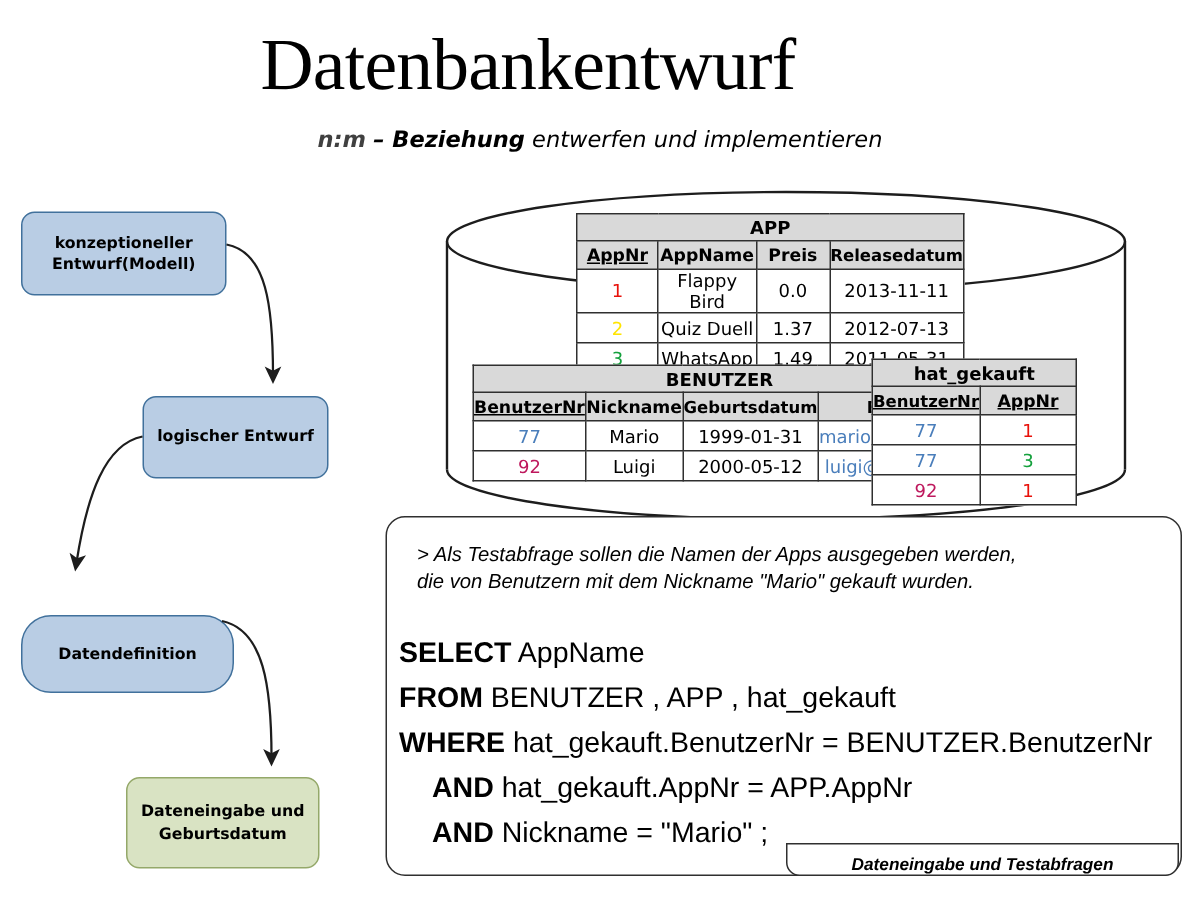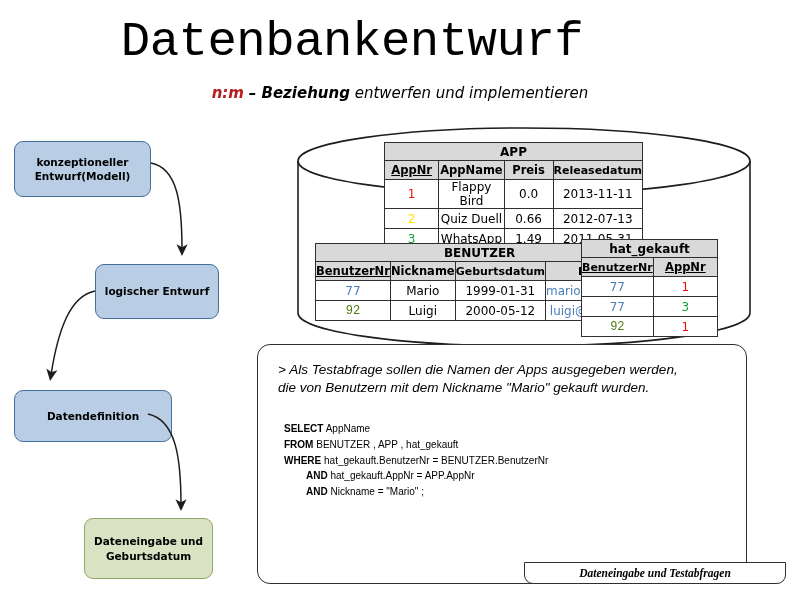--- a/index.html
+++ b/index.html
@@ -14,30 +14,30 @@
   .stage{position:absolute;left:0;top:0;width:800px;height:600px;}
 
   
   #title{
     position:absolute;left:0;top:18px;width:704px;
     text-align:center;
     font-size:49px;
     font-weight:400;
     letter-spacing:-0.5px;
     line-height:1.0;
-    font-family:Liberation Mono, monospace;
+    font-family:Liberation Serif, serif;
   }
   #subtitle{
     position:absolute;left:0;top:84px;width:800px;
     text-align:center;
     font-size:15px;
     font-style:italic;
     font-family:"DejaVu Sans", sans-serif;
   }
-  #subtitle .nm{color:#b91c1c;font-weight:bold;}
+  #subtitle .nm{color:#404040;font-weight:bold;}
   #subtitle .bez{font-weight:bold;font-style:italic;}
   #subtitle .rest{font-weight:400;text-align:center;}
 
   
   .flowbox{
     position:absolute;
     border:1px solid #41719c;
     border-radius:9px;
     box-sizing:border-box;
     display:flex;align-items:center;justify-content:center;
@@ -46,21 +46,21 @@
     font-weight:bold;
     line-height:1.35;
     font-family:"DejaVu Sans", sans-serif;
     padding:2px 6px;
   }
   .fb-blue{background:#b9cde4;}
   .fb-green{background:#d9e3c3;border-color:#94a869;}
 
   #box-konzept{left:14px;top:141px;width:137px;height:56px;}
   #box-logisch{left:95px;top:264px;width:124px;height:55px;text-align:center;}
-  #box-datendef{left:14px;top:390px;width:158px;height:52px;}
+  #box-datendef{left:14px;top:410px;width:142px;height:52px;border-radius:20px;}
   #box-dateneing{left:84px;top:518px;width:129px;height:61px;}
 
   svg.arrows{position:absolute;left:0;top:0;width:800px;height:600px;overflow:visible;pointer-events:none;}
 
   
   #cylinder{position:absolute;left:296px;top:126px;width:456px;height:222px;}
 
   
   table.dbt{
     position:absolute;
@@ -89,62 +89,62 @@
   }
   .h-norm{font-size:11.5px;}
   .h-small{font-size:11px;}
   .h-pk{text-decoration:underline;margin-top:16px;}
   table.dbt .row td{height:19px;font-size:12px;}
   .v-num{font-weight:bold;font-size:13px;}
   .c-red{color:#e8110a;}
   .c-yellow{color:#ffe400;}
   .c-green{color:#14a03c;}
   .c-blue{color:#4a7ebb;}
-  .c-orange{color:#4d7c0f;font-family:Liberation Mono, monospace;}
+  .c-orange{color:#be185d;}
   .v-mail{font-size:6px;color:#4a7ebb;}
   .v-small{font-size:10.5px;}
 
   #tbl-app{left:384px;top:142px;width:259px;}
   #tbl-app col.c0{width:65px;} #tbl-app col.c1{width:67px;}
   #tbl-app col.c2{width:62px;} #tbl-app col.c3{width:65px;}
 
   #tbl-benutzer{left:315px;top:243px;width:260px;}
   #tbl-benutzer col.c0{width:62px;} #tbl-benutzer col.c1{width:63px;}
   #tbl-benutzer col.c2{width:66px;} #tbl-benutzer col.c3{width:69px;}
 
   #tbl-hat{left:581px;top:239px;width:137px;}
   #tbl-hat col.c0{width:68px;} #tbl-hat col.c1{width:69px;}
 
   
   #sqlbox{
-    position:absolute;left:257px;top:344px;width:490px;height:240px;
+    position:absolute;left:257px;top:344px;width:531px;height:240px;
     border:1.3px solid #2f2f2f;border-radius:13px;background:#fff;
     box-sizing:border-box;
   }
   #sql-intro{
     position:absolute;left:20px;top:16px;width:492px;
     font-style:italic;font-size:13.5px;line-height:1.30;
     font-family:"Liberation Sans", sans-serif;
   }
   #sql-code{
-    position:absolute;left:26px;top:76px;width:500px;
-    font-size:10px;line-height:1.58;
+    position:absolute;left:8px;top:76px;width:500px;
+    font-size:19px;line-height:1.58;
     font-family:"Liberation Sans", sans-serif;
   }
   #sql-code .ln{white-space:pre;}
   #sql-code .kw{font-weight:bold;}
   #sql-code .ind{display:inline-block;width:22px;}
 
   #footer-tab{
     position:absolute;left:524px;top:562px;width:262px;height:22px;
     border:1.3px solid #2f2f2f;border-radius:0 0 9px 9px;border-top:1px solid #2f2f2f;
     background:#fff;box-sizing:border-box;
-    display:flex;align-items:center;justify-content:center;
+    display:flex;align-items:flex-end;justify-content:center;
     font-size:11.5px;font-weight:bold;font-style:italic;
-    font-family:Liberation Serif, serif;
+    font-family:Liberation Sans, sans-serif;
   }
 </style>
 </head>
 <body>
 
 <div class="stage">
 
   <div id="title">Datenbankentwurf</div>
 
   <div id="subtitle"><span class="nm">n:m</span> <span class="bez">– Beziehung</span> <span class="rest">entwerfen und implementieren</span></div>
@@ -208,21 +208,21 @@
       </tr>
       <tr class="row">
         <td class="v-num c-red">1</td>
         <td>Flappy Bird</td>
         <td>0.0</td>
         <td class="v-small">2013-11-11</td>
       </tr>
       <tr class="row">
         <td class="v-num c-yellow">2</td>
         <td>Quiz Duell</td>
-        <td>0.66</td>
+        <td>1.37</td>
         <td class="v-small">2012-07-13</td>
       </tr>
       <tr class="row">
         <td class="v-num c-green">3</td>
         <td>WhatsApp</td>
         <td>1.49</td>
         <td class="v-small">2011-05-31</td>
       </tr>
     </tbody>
   </table>

